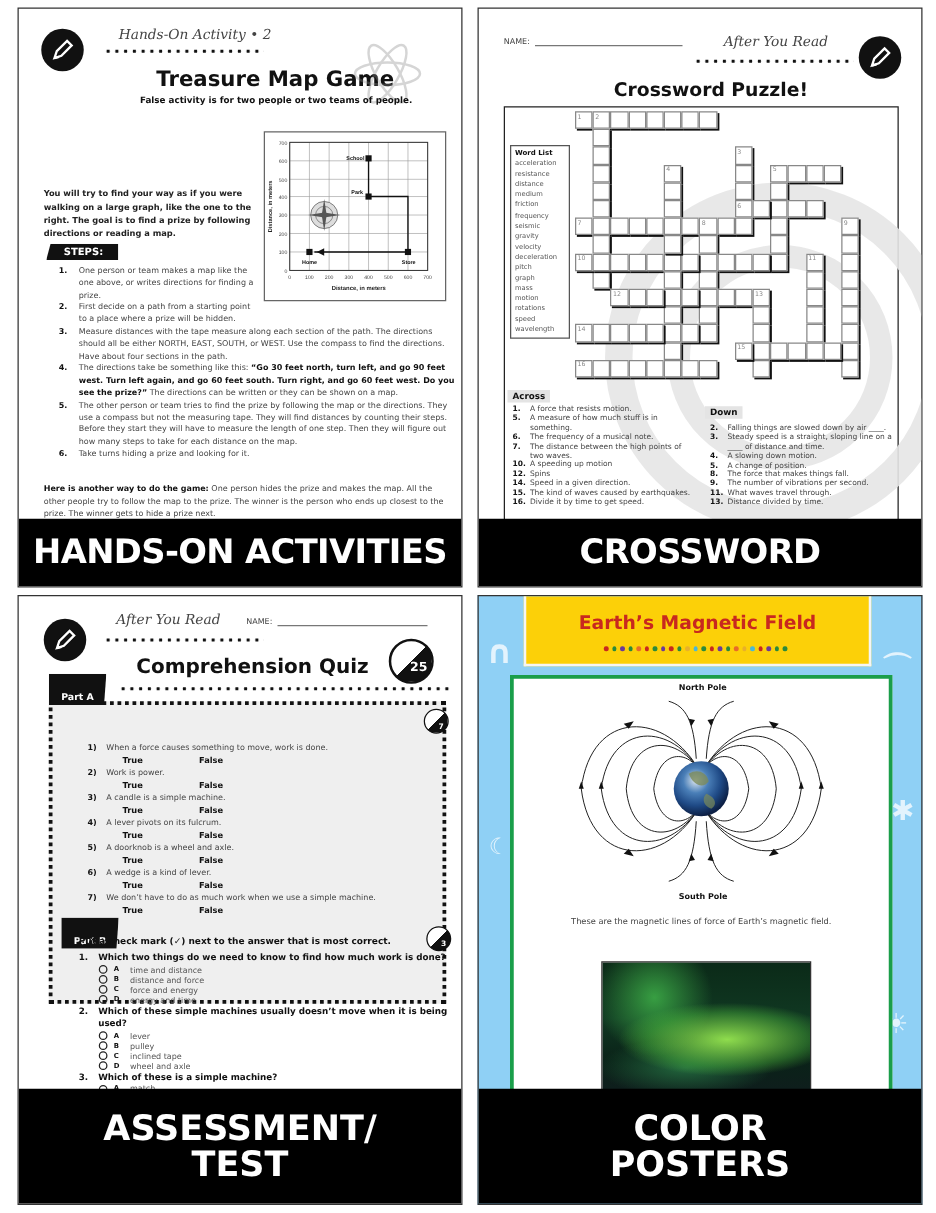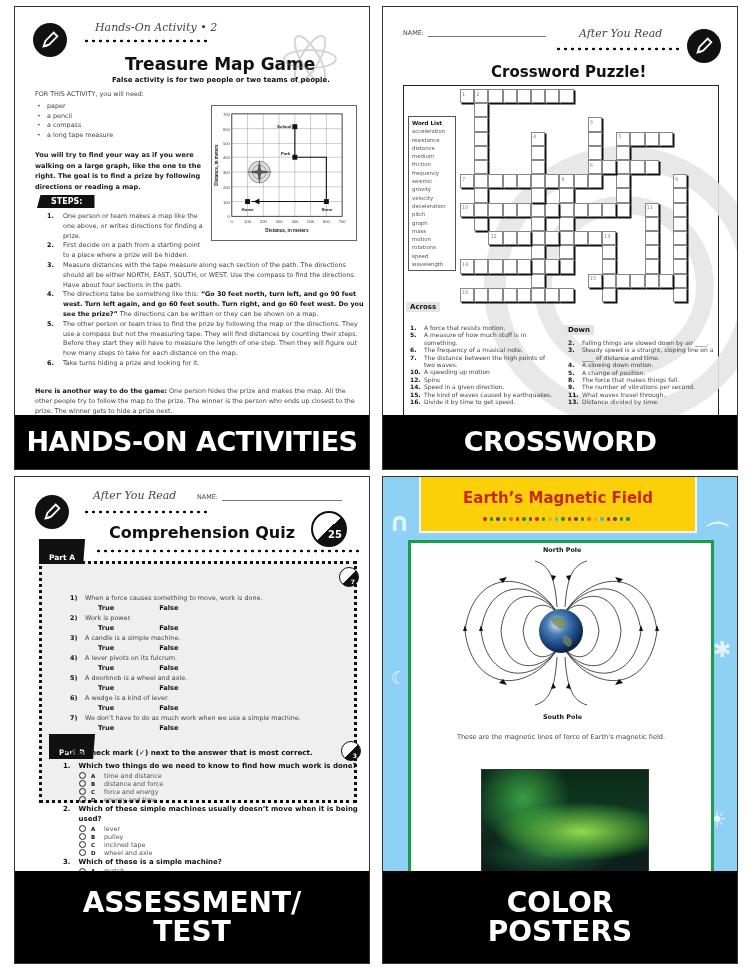--- a/index.html
+++ b/index.html
@@ -120,29 +120,20 @@
   <div class="script-head" style="left:80px;top:14px;">Hands-On Activity • 2</div>
   <div class="dots" style="left:68px;top:32px;width:128px;"></div>
   <div class="ws-title" style="left:110px;top:47px;font-size:17px;">Treasure Map Game</div>
   <svg style="position:absolute;left:265px;top:22px;width:60px;height:60px;opacity:0.35" viewBox="0 0 60 60">
     <ellipse cx="30" cy="30" rx="26" ry="9" fill="none" stroke="#888" stroke-width="2"></ellipse>
     <ellipse cx="30" cy="30" rx="26" ry="9" fill="none" stroke="#888" stroke-width="2" transform="rotate(60 30 30)"></ellipse>
     <ellipse cx="30" cy="30" rx="26" ry="9" fill="none" stroke="#888" stroke-width="2" transform="rotate(120 30 30)"></ellipse>
   </svg>
   <div class="p1-intro">False activity is for two people or two teams of people.</div>
 
-  <div class="p1-needs small">
-    <div>FOR THIS ACTIVITY, you will need:</div>
-    <ul>
-      <li>paper</li>
-      <li>a pencil</li>
-      <li>a compass</li>
-      <li>a long tape measure</li>
-    </ul>
-  </div>
 
   <div class="chart-box">
     <svg viewBox="0 0 146 136">
       <g stroke="#999" stroke-width="0.5">
         <line x1="20" y1="8" x2="20" y2="112"></line>
           <line x1="36" y1="8" x2="36" y2="112"></line>
           <line x1="52" y1="8" x2="52" y2="112"></line>
         <line x1="68" y1="8" x2="68" y2="112"></line>
           <line x1="84" y1="8" x2="84" y2="112"></line>
           <line x1="100" y1="8" x2="100" y2="112"></line>
@@ -386,21 +377,21 @@
         <div class="cell" style="left: 56px; top: 201.8px;">16</div>
         <div class="cell" style="left: 70.2px; top: 201.8px;"></div>
         <div class="cell" style="left: 84.4px; top: 201.8px;"></div>
         <div class="cell" style="left: 98.6px; top: 201.8px;"></div>
         <div class="cell" style="left: 112.8px; top: 201.8px;"></div>
         <div class="cell" style="left: 127px; top: 201.8px;"></div>
         <div class="cell" style="left: 141.2px; top: 201.8px;"></div>
         <div class="cell" style="left: 155.4px; top: 201.8px;"></div>
       </div>
 
-    <div class="clue-head" style="left:2px;top:216px;">Across</div>
+    <div class="clue-head" style="left:2px;top:226px;">Across</div>
     <div class="clues" style="left:6px;top:238px;width:146px;">
       <div class="c">
           <span class="n">1.</span>
           <span>A force that resists motion.</span>
         </div>
       <div class="c">
           <span class="n">5.</span>
           <span>A measure of how much stuff is in something.</span>
         </div>
       <div class="c">

